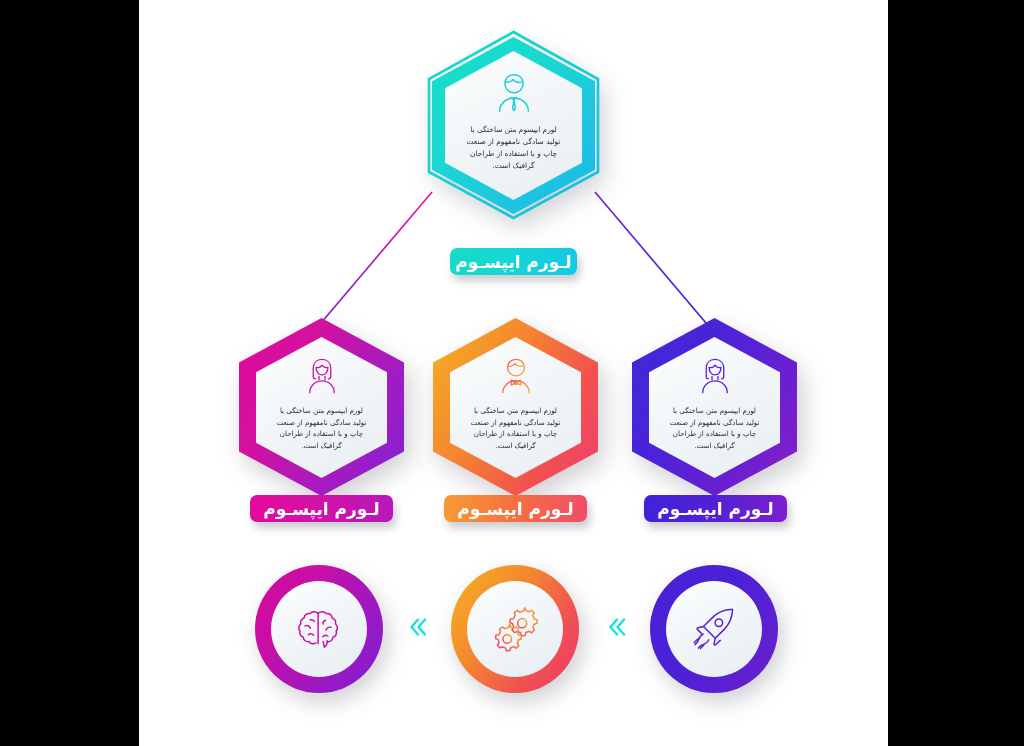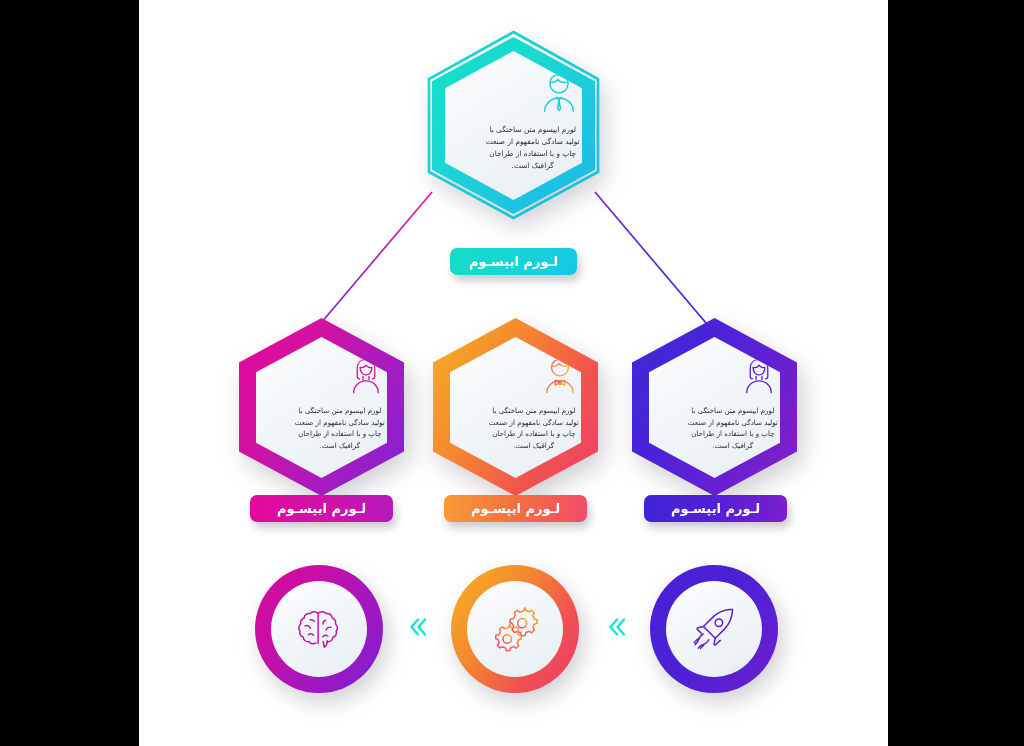--- a/index.html
+++ b/index.html
@@ -52,21 +52,21 @@
   .hex-ring {
     position: absolute;
     clip-path: polygon(50% 0%, 100% 25%, 100% 75%, 50% 100%, 0% 75%, 0% 25%);
   }
   .hex-inner {
     position: absolute;
     clip-path: polygon(50% 0%, 100% 25%, 100% 75%, 50% 100%, 0% 75%, 0% 25%);
     background: linear-gradient(150deg, #fdfefe 0%, #f2f6f8 45%, #e7eef2 100%);
     display: flex;
     flex-direction: column;
-    align-items: flex-start;
+    align-items: center;
     justify-content: flex-start;
   }
   .hex-icon { margin-top: 14%; }
   .hex-text {
     margin-top: 6%;
     width: 72%;
     text-align: center;
     color: #2c2c34;
     line-height: 1.62;
     direction: rtl;
@@ -97,21 +97,21 @@
 
   
   .badge {
     position: absolute;
     height: 27px;
     border-radius: 7px;
     display: flex;
     align-items: center;
     justify-content: center;
     color: #ffffff;
-    font-size: 13px;
+    font-size: 17px;
     font-weight: bold;
     letter-spacing: 0.4px;
     direction: rtl;
     unicode-bidi: isolate;
     box-shadow: 3px 6px 9px rgba(40,40,60,0.24);
     white-space: nowrap;
   }
   #badge-top   { left: 311px; top: 248px; width: 127px;
      background: linear-gradient(95deg,#17dcc6 0%,#16d6d4 45%,#16c8e4 100%); }
   #badge-pink  { left: 111px; top: 495px; width: 143px;

